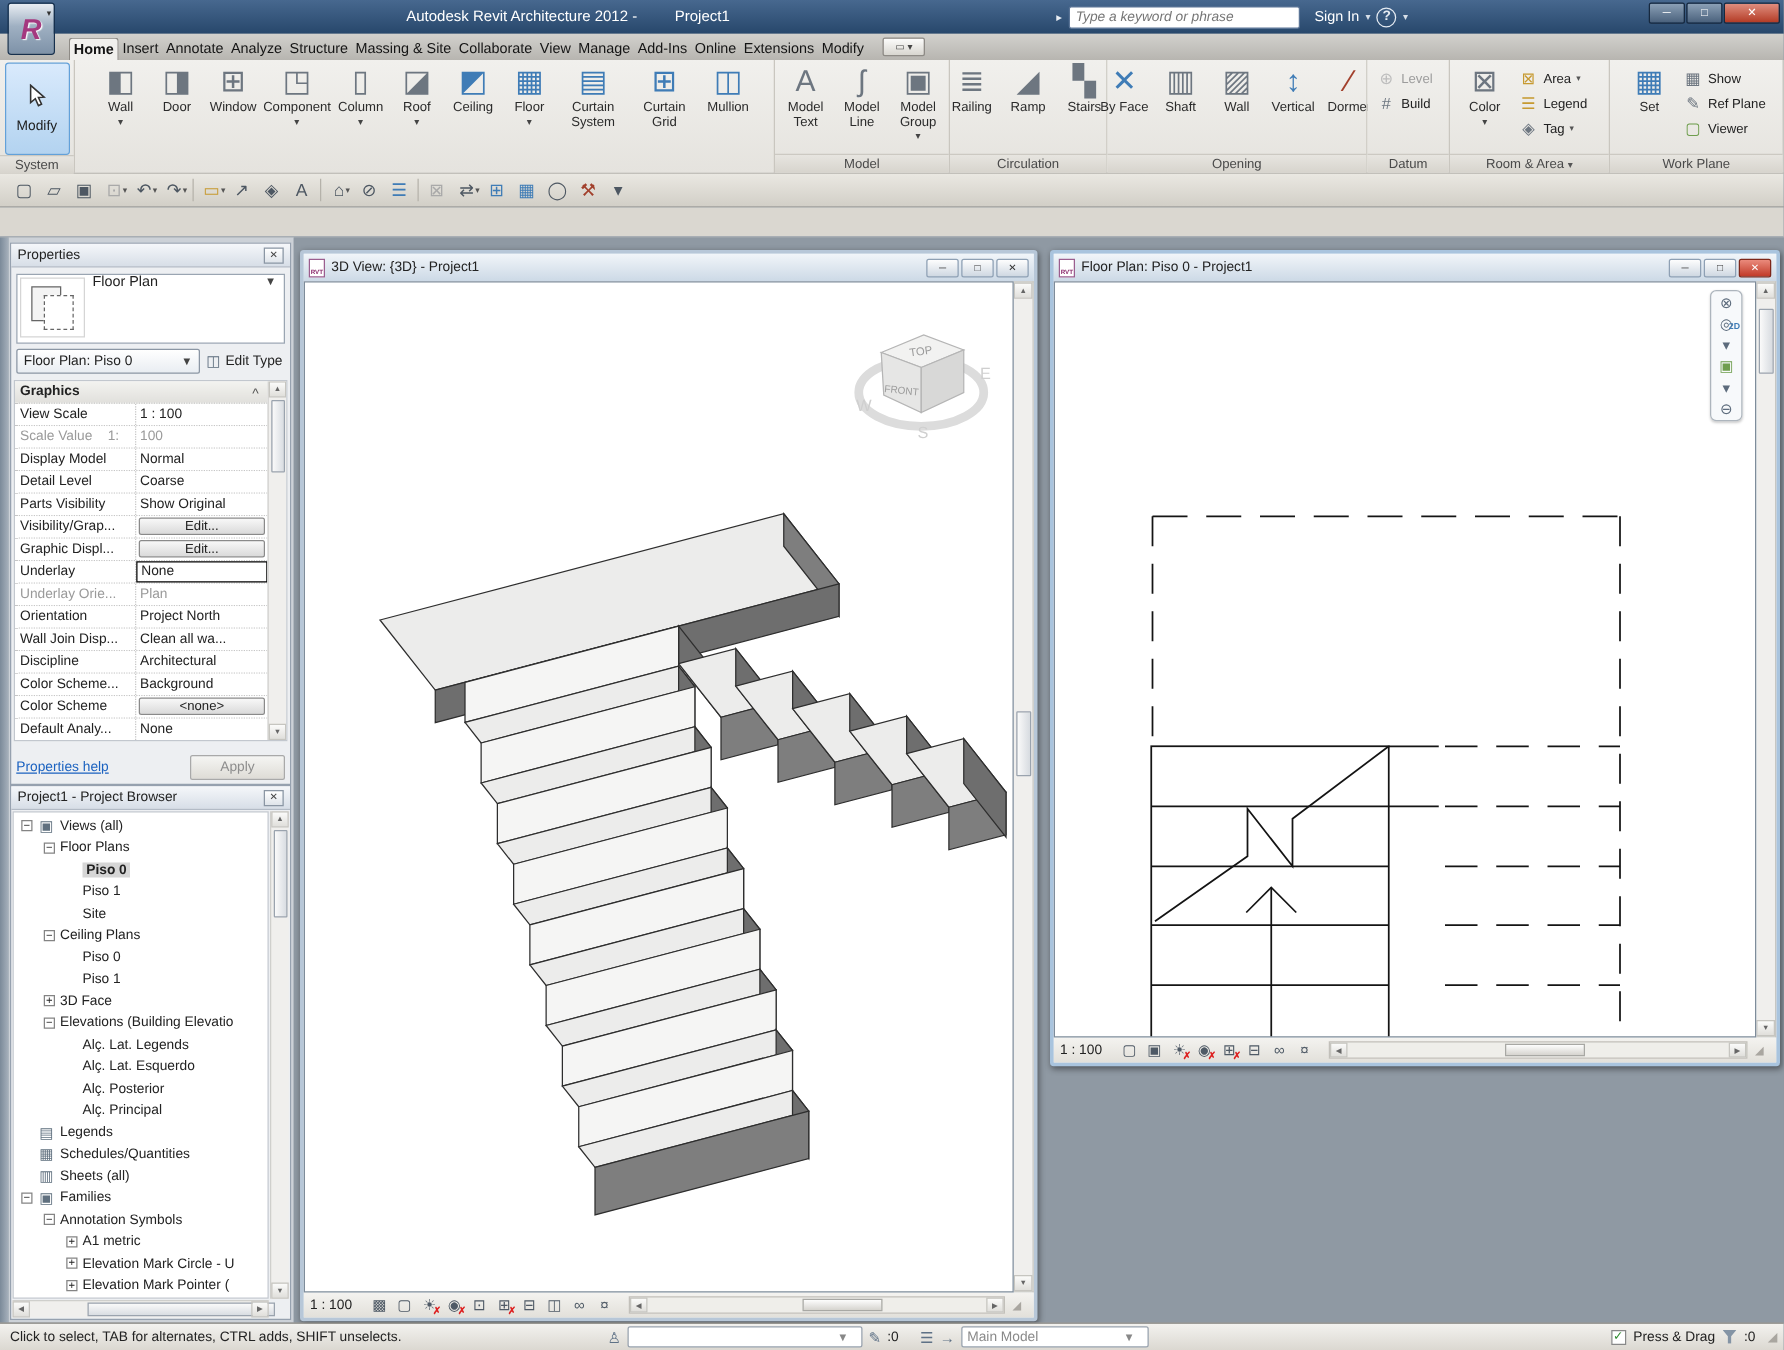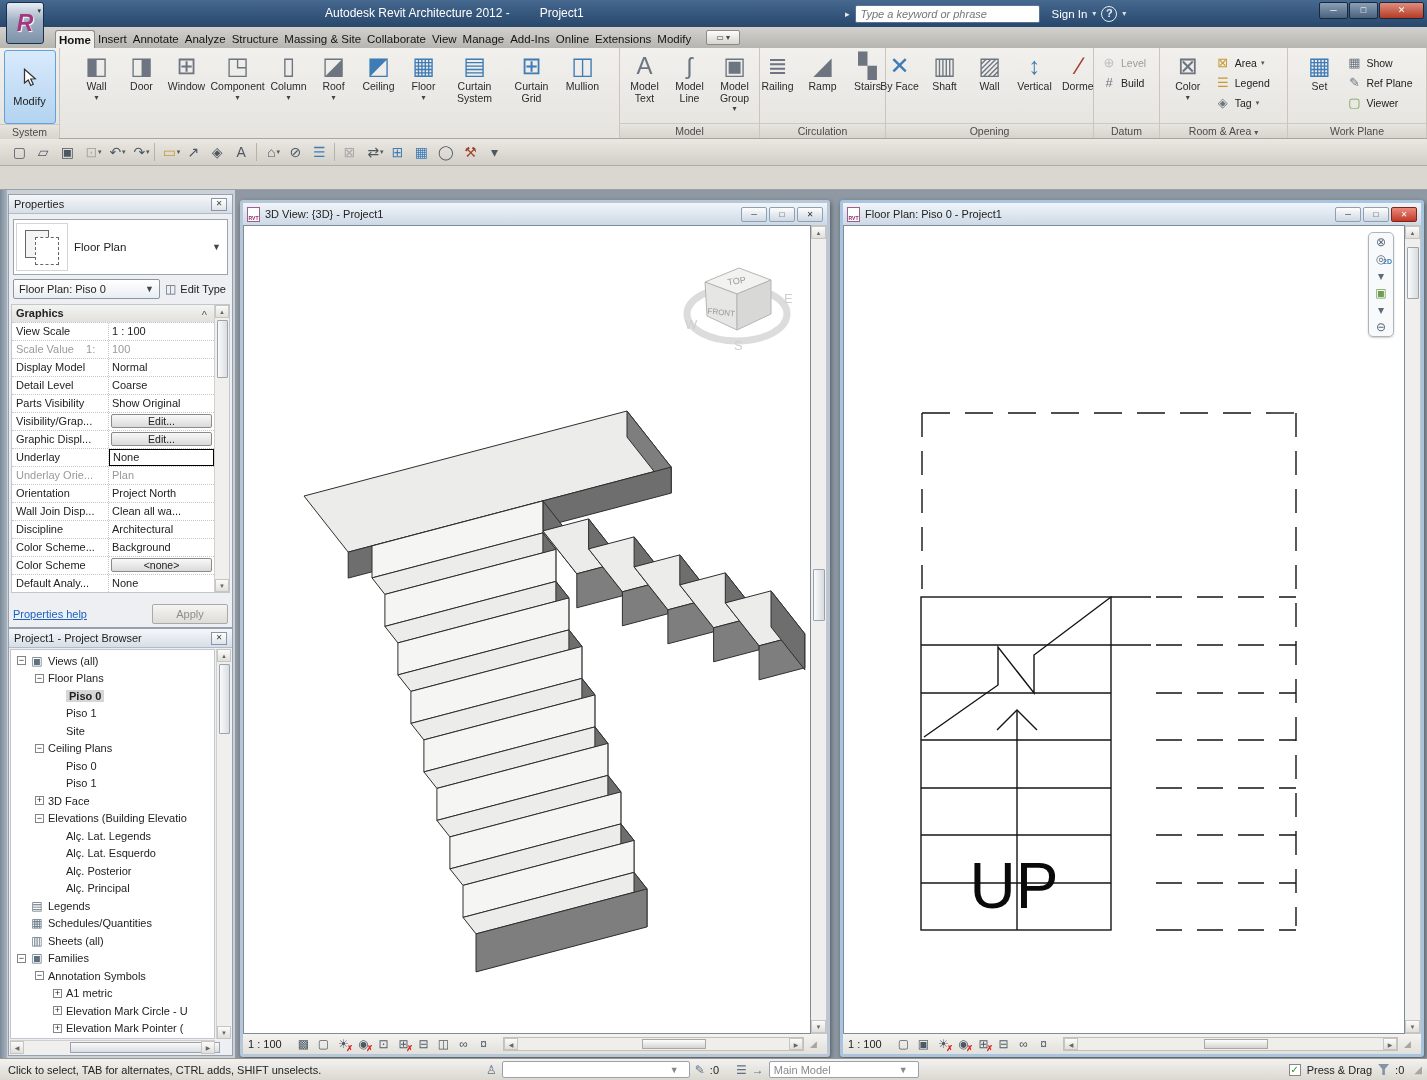--- a/index.html
+++ b/index.html
@@ -59,21 +59,21 @@
   .gapstrip{position:absolute;left:0;top:166px;right:0;height:24px;background:#dad7d0;border-bottom:1px solid #98a1aa}
 
   
   .leftstrip{position:absolute;left:0;top:190px;width:7px;bottom:22px;background:linear-gradient(90deg,#7b8a99,#a8b2bd)}
   .dock{position:absolute;left:7px;top:190px;width:228px;bottom:22px;background:#ccd1d7}
   .pal{position:absolute;left:1px;right:2px;border:1px solid #96a1af;background:#edeff2;overflow:hidden}
   #properties{top:4px;height:434px}
   #browser{top:438px;bottom:2px}
   .paltitle{height:19px;background:linear-gradient(#f5f7fa,#d7dee7);border-bottom:1px solid #b3bbc6;display:flex;align-items:center;padding:0 5px;font-size:11px}
   .palx{margin-left:auto;width:16px;height:13px;border:1px solid #8b96a4;background:linear-gradient(#fff,#dfe4ea);font-size:8px;line-height:10px;text-align:center;color:#444}
-  .typesel{margin:5px 4px 4px;height:56px;background:#fff;border:1px solid #9aa5b2;display:flex;align-items:center}
+  .typesel{margin:5px 4px 4px;height:56px;background:#fff;border:1px solid #9aa5b2;display:flex;align-items:flex-start}
   .typeicon{width:52px;height:48px;margin:2px 6px 2px 2px;border:1px solid #d5d5d5;position:relative;background:#fff}
   .ti1,.ti2{position:absolute;width:24px;height:28px;border:1.5px solid #666;background:#f4f4f4}
   .ti1{left:8px;top:6px}.ti2{left:18px;top:13px;border-style:dashed;background:#fff}
   .typename{flex:1;font-size:11.5px}
   .tyarr{padding-right:6px;color:#444;font-size:9px}
   .instrow{display:flex;margin:0 4px 5px;gap:5px;align-items:center}
   .instsel{flex:1;height:20px;border:1px solid #8b96a4;border-radius:2px;background:linear-gradient(#fff,#e9edf2);display:flex;align-items:center;padding:0 5px}
   .instsel .tyarr{margin-left:auto;padding:0}
   .edittype{display:flex;align-items:center;gap:4px;font-size:11px;padding-right:2px}
   .etico{font-size:12px;color:#5c6b7c}
@@ -108,21 +108,21 @@
   .tvscroll{position:absolute;top:20px;right:1px;width:15px;bottom:16px;background:#f0efed;border-left:1px solid #cfcfcc;display:flex;flex-direction:column;align-items:center;font-size:6px;color:#666}
   .thscroll{position:absolute;left:1px;right:17px;bottom:1px;height:14px;background:#f0efed;border-top:1px solid #cfcfcc;position:absolute}
   .ththumb{position:absolute;left:60px;width:150px;top:1px;bottom:1px;background:linear-gradient(#fafafa,#d9dde2);border:1px solid #9aa3ae}
   .harr{position:absolute;top:0;bottom:0;width:14px;text-align:center;font-size:6px;line-height:13px;color:#666;background:linear-gradient(#fbfbfa,#e0dfdb);border:1px solid #c6c5c0}
   .harr.l{left:0}.harr.r{right:0}
 
   
   .mdi{position:absolute;left:235px;top:190px;right:0;bottom:22px;background:#8f99a3}
   .vwin{position:absolute;border:3px solid #b7c7d8;border-radius:3px;background:#e7eef5;box-shadow:1px 2px 5px rgba(0,0,0,.45);display:flex;flex-direction:column}
   #w3d{left:5px;top:10px;width:590px;height:857px}
-  #wplan{left:605px;top:10px;width:584px;height:857px;border-color:#a9c4de}
+  #wplan{left:605px;top:10px;width:584px;height:653px;border-color:#a9c4de}
   .vtitle{height:22px;display:flex;align-items:center;padding:0 4px;background:linear-gradient(#f1f5f9,#ccd9e6);font-size:11px;gap:5px;flex:none}
   .rvticon{width:13px;height:15px;border:1px solid #9b5e8f;background:#fff;font-size:5px;color:#8d2d6e;display:flex;align-items:flex-end;justify-content:center;font-weight:bold;flex:none}
   .vbtns{margin-left:auto;display:flex;gap:2px}
   .vbtn{width:26px;height:15px;border:1px solid #8ea0b4;border-radius:2px;background:linear-gradient(#fdfdfd,#cfd8e2);font-size:8px;line-height:13px;text-align:center;color:#333}
   .vbtn.closer{background:linear-gradient(#ea8a7c,#c13a28);color:#fff;border-color:#7e2719}
   .vbody{flex:1;display:flex;min-height:0}
   .vcanvas{flex:1;background:#fff;border:1px solid #7e8c9a;position:relative;overflow:hidden}
   .vscroll{width:16px;background:#f0efed;border:1px solid #c6c6c2;border-left:none;display:flex;flex-direction:column;align-items:center;font-size:6px;color:#666;flex:none}
   .vsthumb{width:12px;height:52px;background:linear-gradient(90deg,#fafafa,#d7dbe0);border:1px solid #9aa3ae;border-radius:1px}
   .vfoot{height:20px;background:linear-gradient(#f4f3f0,#e2e0da);display:flex;align-items:center;padding:0 5px;gap:6px;font-size:11px;flex:none}

